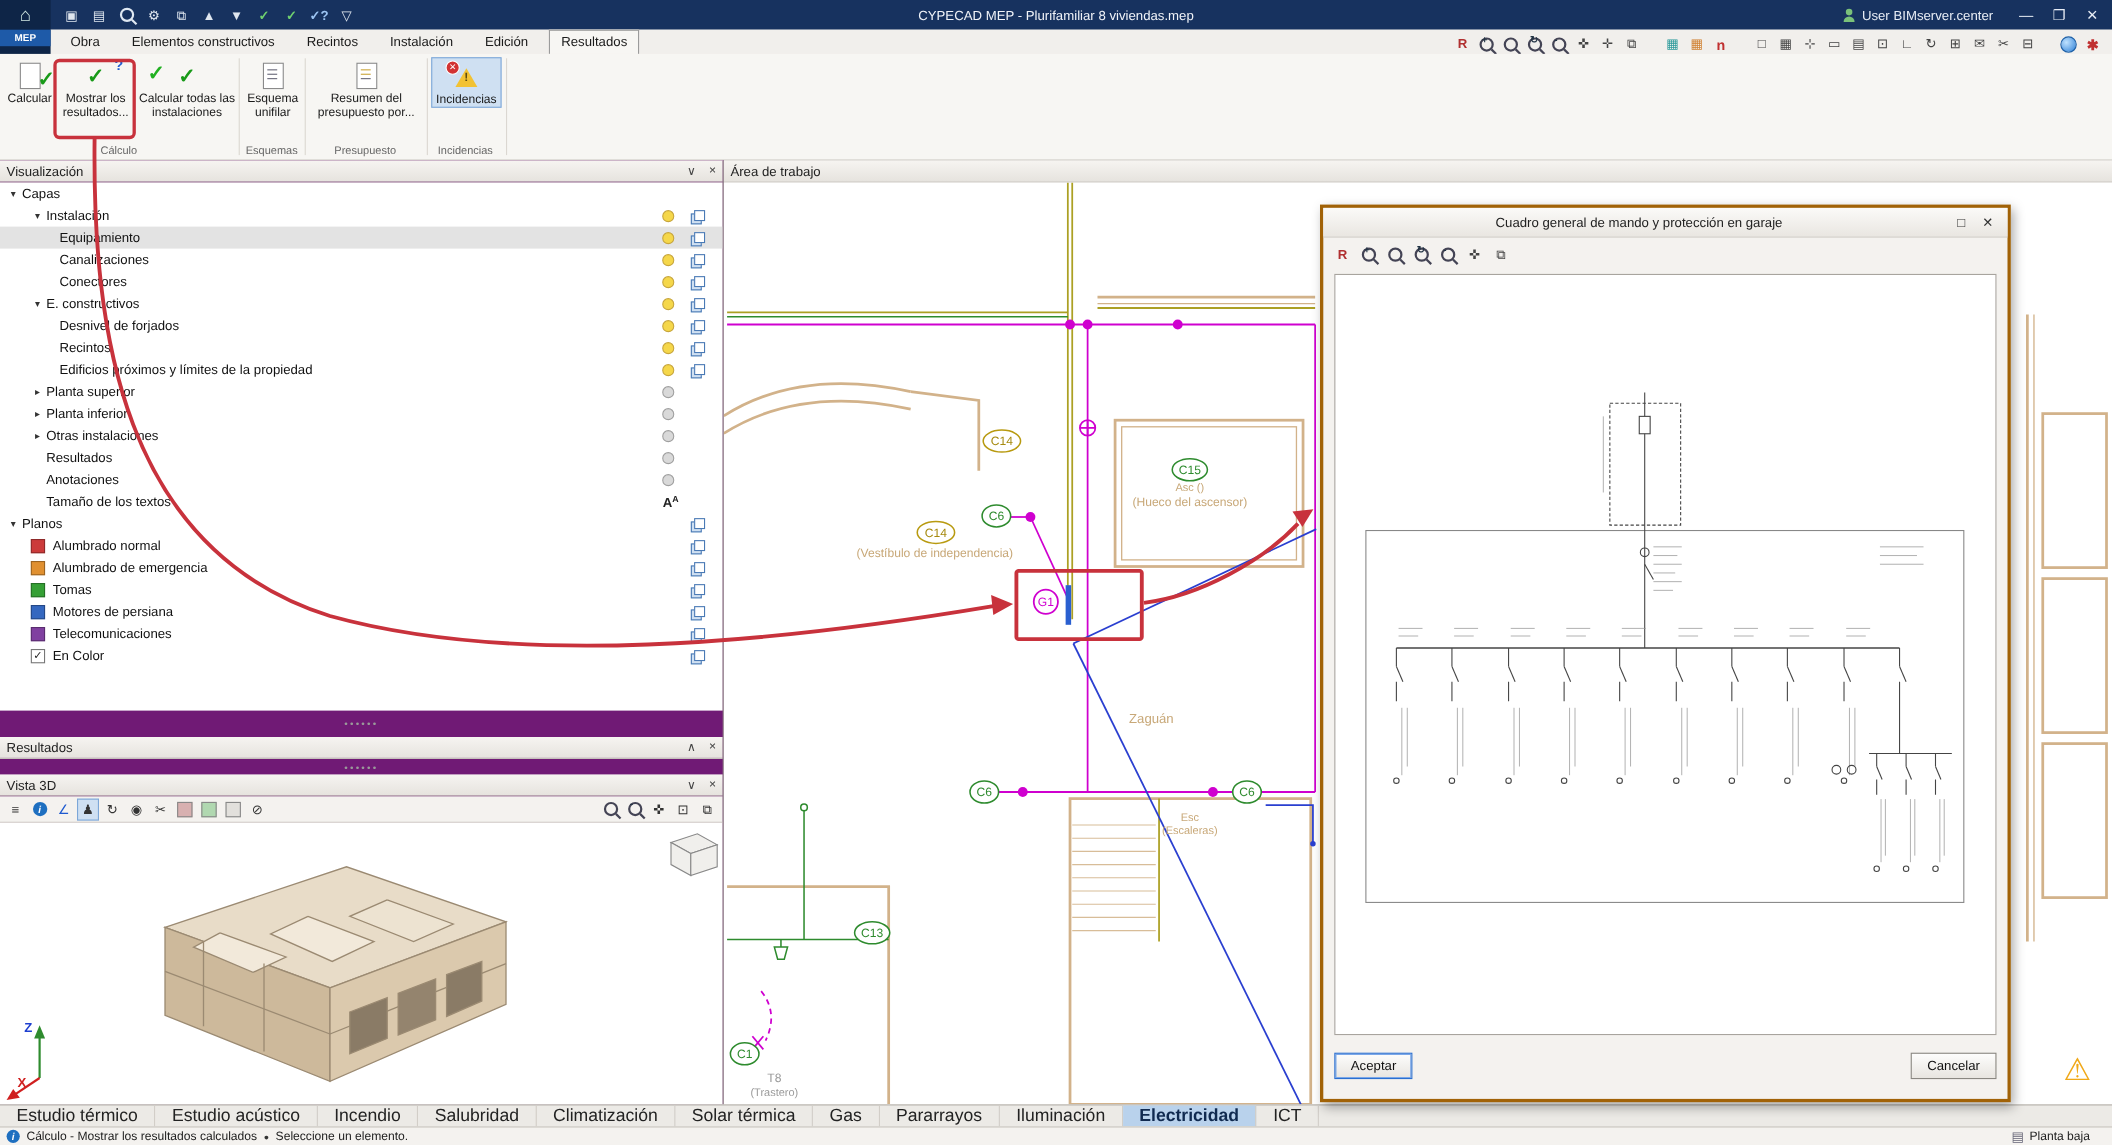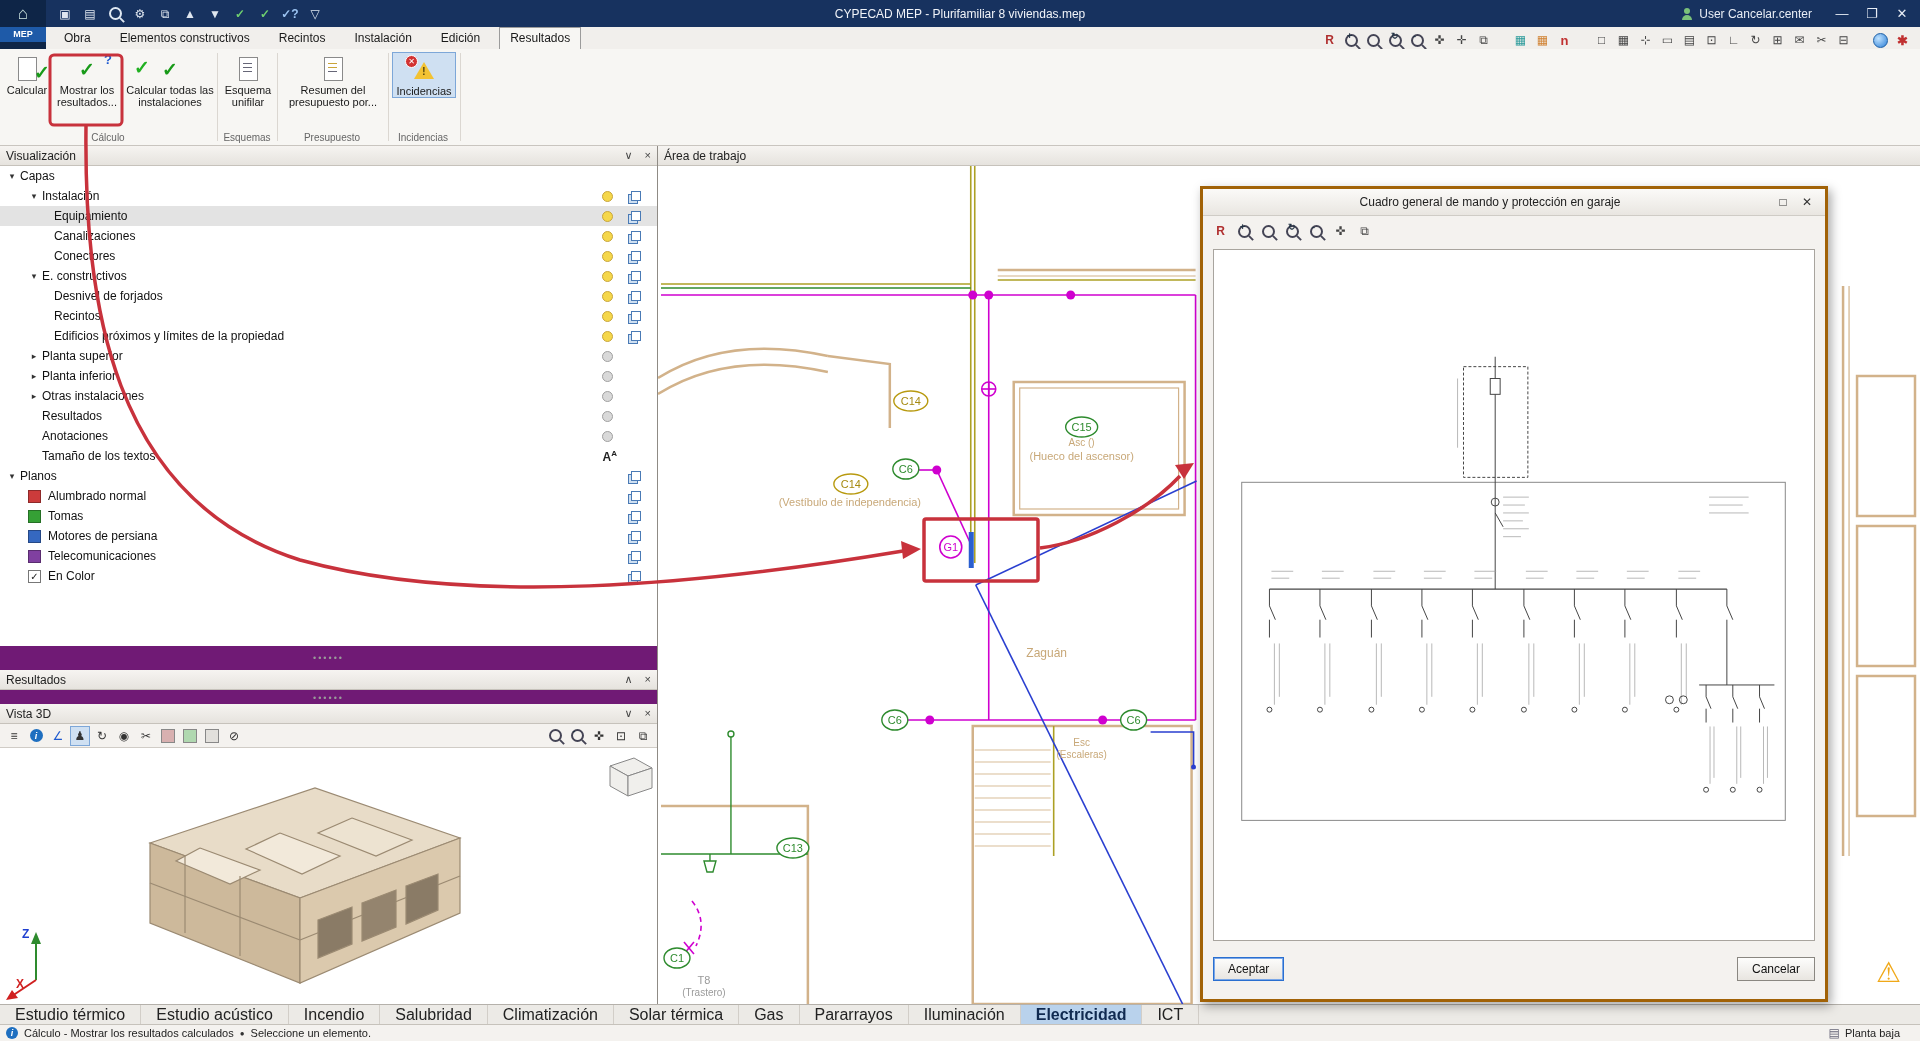--- a/index.html
+++ b/index.html
@@ -132,21 +132,21 @@
       <span class="tb-ic">▲</span>
       <span class="tb-ic">▼</span>
       <span class="tb-ic green">✓</span>
       <span class="tb-ic green">✓</span>
       <span class="tb-ic blue">✓?</span>
       <span class="tb-ic">▽</span>
     </div>
     <div class="tb-title">CYPECAD MEP - Plurifamiliar 8 viviendas.mep</div>
     <div class="tb-right">
       <span class="person"></span>
-      <span class="tb-user">User Cancelar.center</span>
+      <span class="tb-user">User BIMserver.center</span>
       <span class="winbtn">—</span>
       <span class="winbtn">❐</span>
       <span class="winbtn close">✕</span>
     </div>
   </div>
 
   <div class="mep">
     <span class="house">⌂</span>
     <span class="badge">MEP</span>
   </div>
@@ -358,20 +358,25 @@
           <span class="aa">A<small>A</small></span>
         </div>
       <div class="trow lvl0">
           <span class="arrow">▾</span>
           <span class="tlabel">Planos</span>
           <span class="lay"></span>
         </div>
       <div class="trow lvl1">
           <span class="cicon ci-red"></span>
           <span class="tlabel">Alumbrado normal</span>
+          <span class="lay"></span>
+        </div>
+      <div class="trow lvl1">
+          <span class="cicon ci-orange"></span>
+          <span class="tlabel">Alumbrado de emergencia</span>
           <span class="lay"></span>
         </div>
       <div class="trow lvl1">
           <span class="cicon ci-green"></span>
           <span class="tlabel">Tomas</span>
           <span class="lay"></span>
         </div>
       <div class="trow lvl1">
           <span class="cicon ci-blue"></span>
           <span class="tlabel">Motores de persiana</span>

